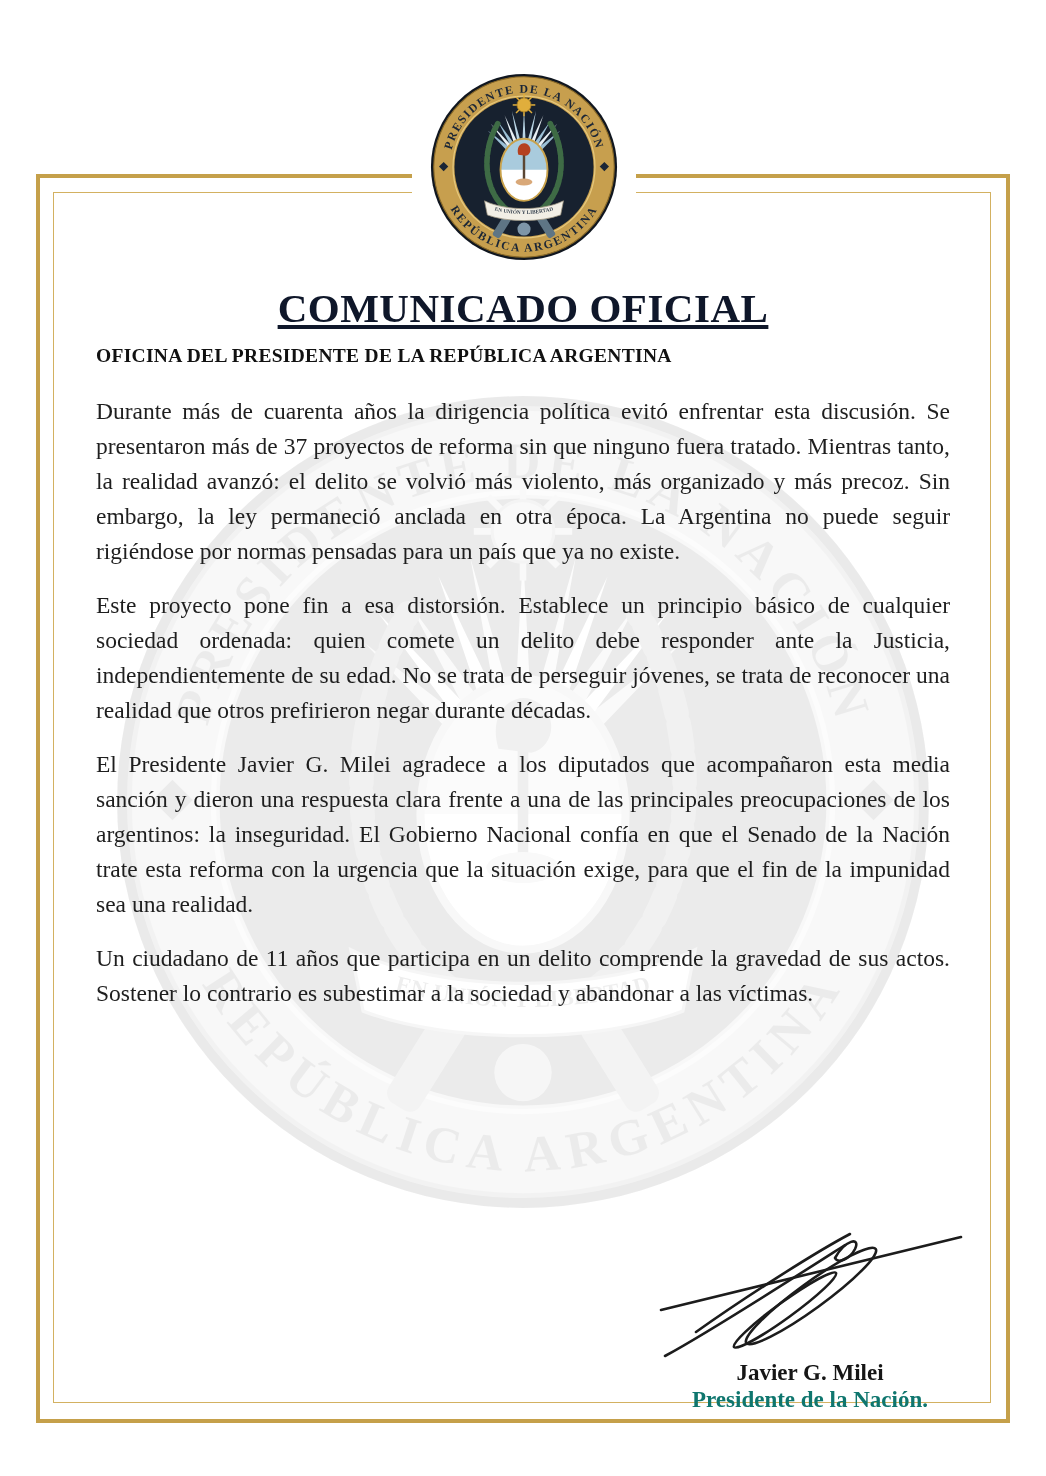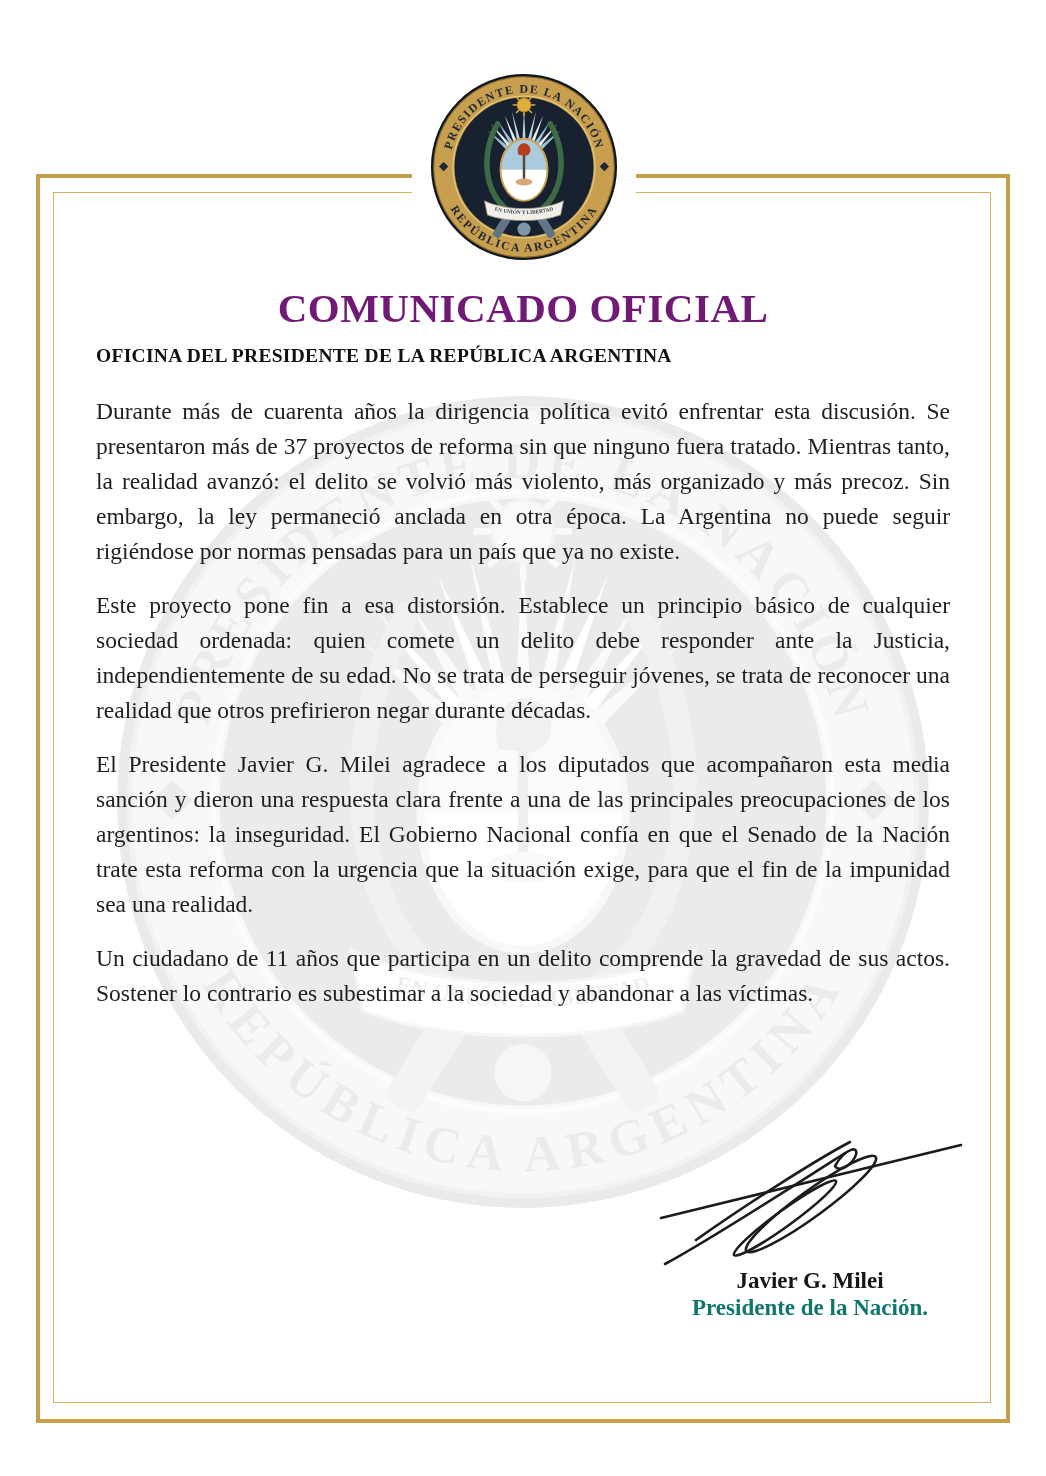--- a/index.html
+++ b/index.html
@@ -51,40 +51,41 @@
   
   .content {
     position: absolute; left: 96px; top: 0; width: 854px;
     z-index: 3;
   }
   .doc-title {
     margin: 284px 0 0 0;
     text-align: center;
     font-size: 41px; font-weight: 700;
     letter-spacing: 0.5px;
-    color: #701a75;
+    color: #0f172a;
+    text-decoration: underline;
   }
   .doc-subtitle {
     margin: 13px 0 0 0;
     font-size: 19.5px; font-weight: 700;
     letter-spacing: 0.3px;
     color: #111111;
   }
   .body-text { margin-top: 27px; }
   .para {
     font-size: 23.5px;
     line-height: 35px;
     text-align: justify;
     text-justify: inter-word;
     margin: 0 0 19px 0;
   }
 
   
   .signature {
-    position: absolute; left: 645px; top: 1136px;
+    position: absolute; left: 645px; top: 1228px;
     width: 330px;
     z-index: 3;
     text-align: center;
   }
   .signature svg { display: block; margin: 0 auto; }
   .sig-name {
     margin-top: -6px;
     font-size: 23px; font-weight: 700; color: #161616;
   }
   .sig-role {

